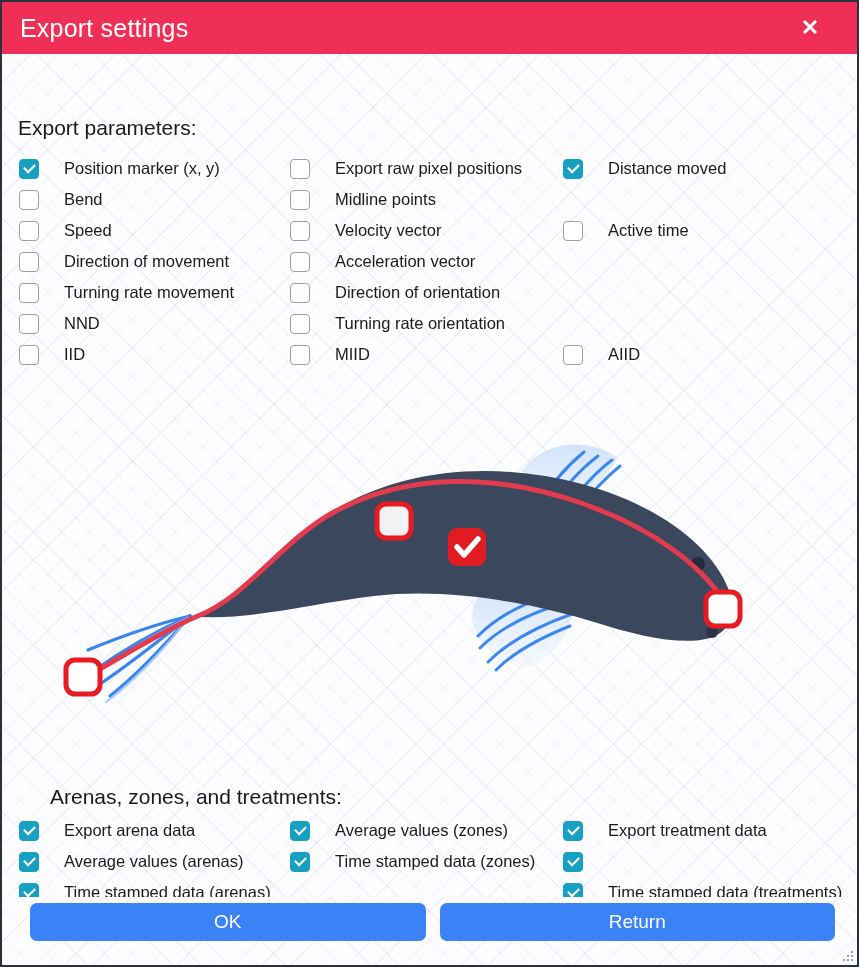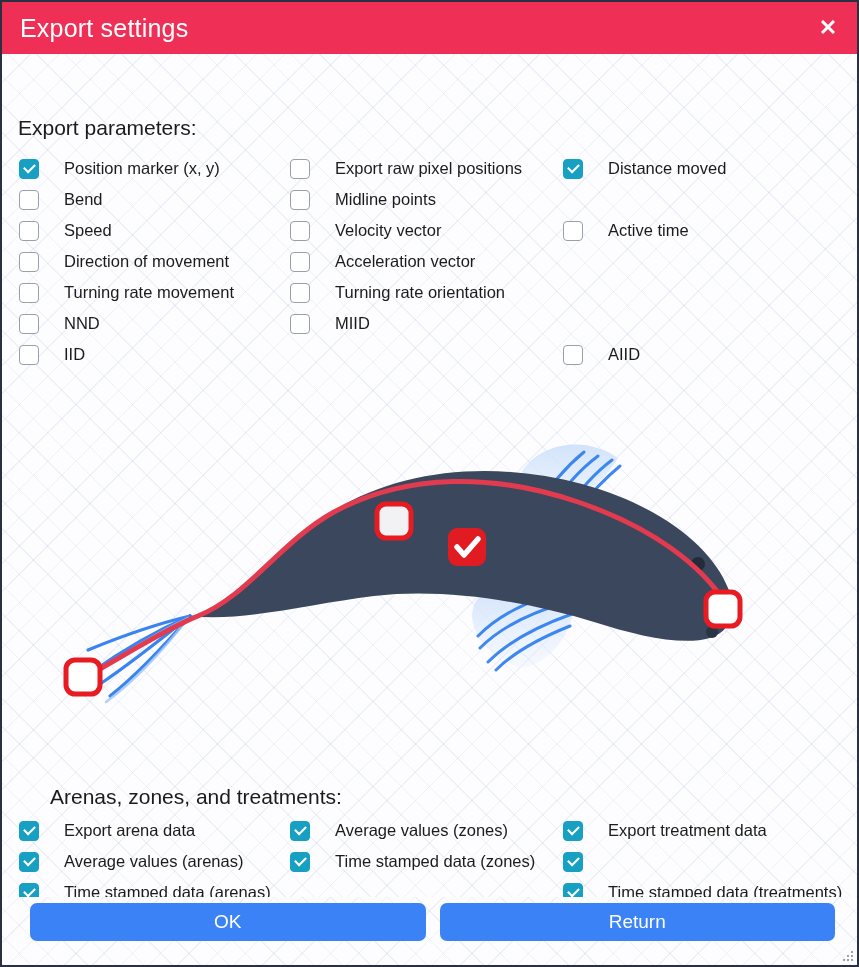--- a/index.html
+++ b/index.html
@@ -15,21 +15,21 @@
     border:2px solid #2b3040;
     background:#ffffff;
     display:flex;flex-direction:column;
     box-shadow:0 0 0 1px #8b8f99 inset;
   }
   
   .titlebar{
     height:52px;flex:0 0 52px;
     background:#ef2f55;
     display:flex;align-items:center;justify-content:space-between;
-    padding:0 12px 0 18px;
+    padding:0 30px 0 18px;
     box-sizing:border-box;
     position:relative;
   }
   .title-text{
     color:#ffffff;font-size:25px;font-weight:400;letter-spacing:.2px;
     line-height:1;
     white-space:nowrap;
   }
   .close-btn{
     width:34px;height:34px;display:flex;align-items:center;justify-content:center;
@@ -164,20 +164,24 @@
             <span class="cb off"></span>
             <span class="lbl">Midline points</span>
           </div>
           <div class="row">
             <span class="cb off"></span>
             <span class="lbl">Velocity vector</span>
           </div>
           <div class="row">
             <span class="cb off"></span>
             <span class="lbl">Acceleration vector</span>
+          </div>
+          <div class="row">
+            <span class="cb off"></span>
+            <span class="lbl">Direction of orientation</span>
           </div>
           <div class="row">
             <span class="cb off"></span>
             <span class="lbl">Turning rate orientation</span>
           </div>
           <div class="row">
             <span class="cb off"></span>
             <span class="lbl">MIID</span>
           </div>
           <div class="row empty">

